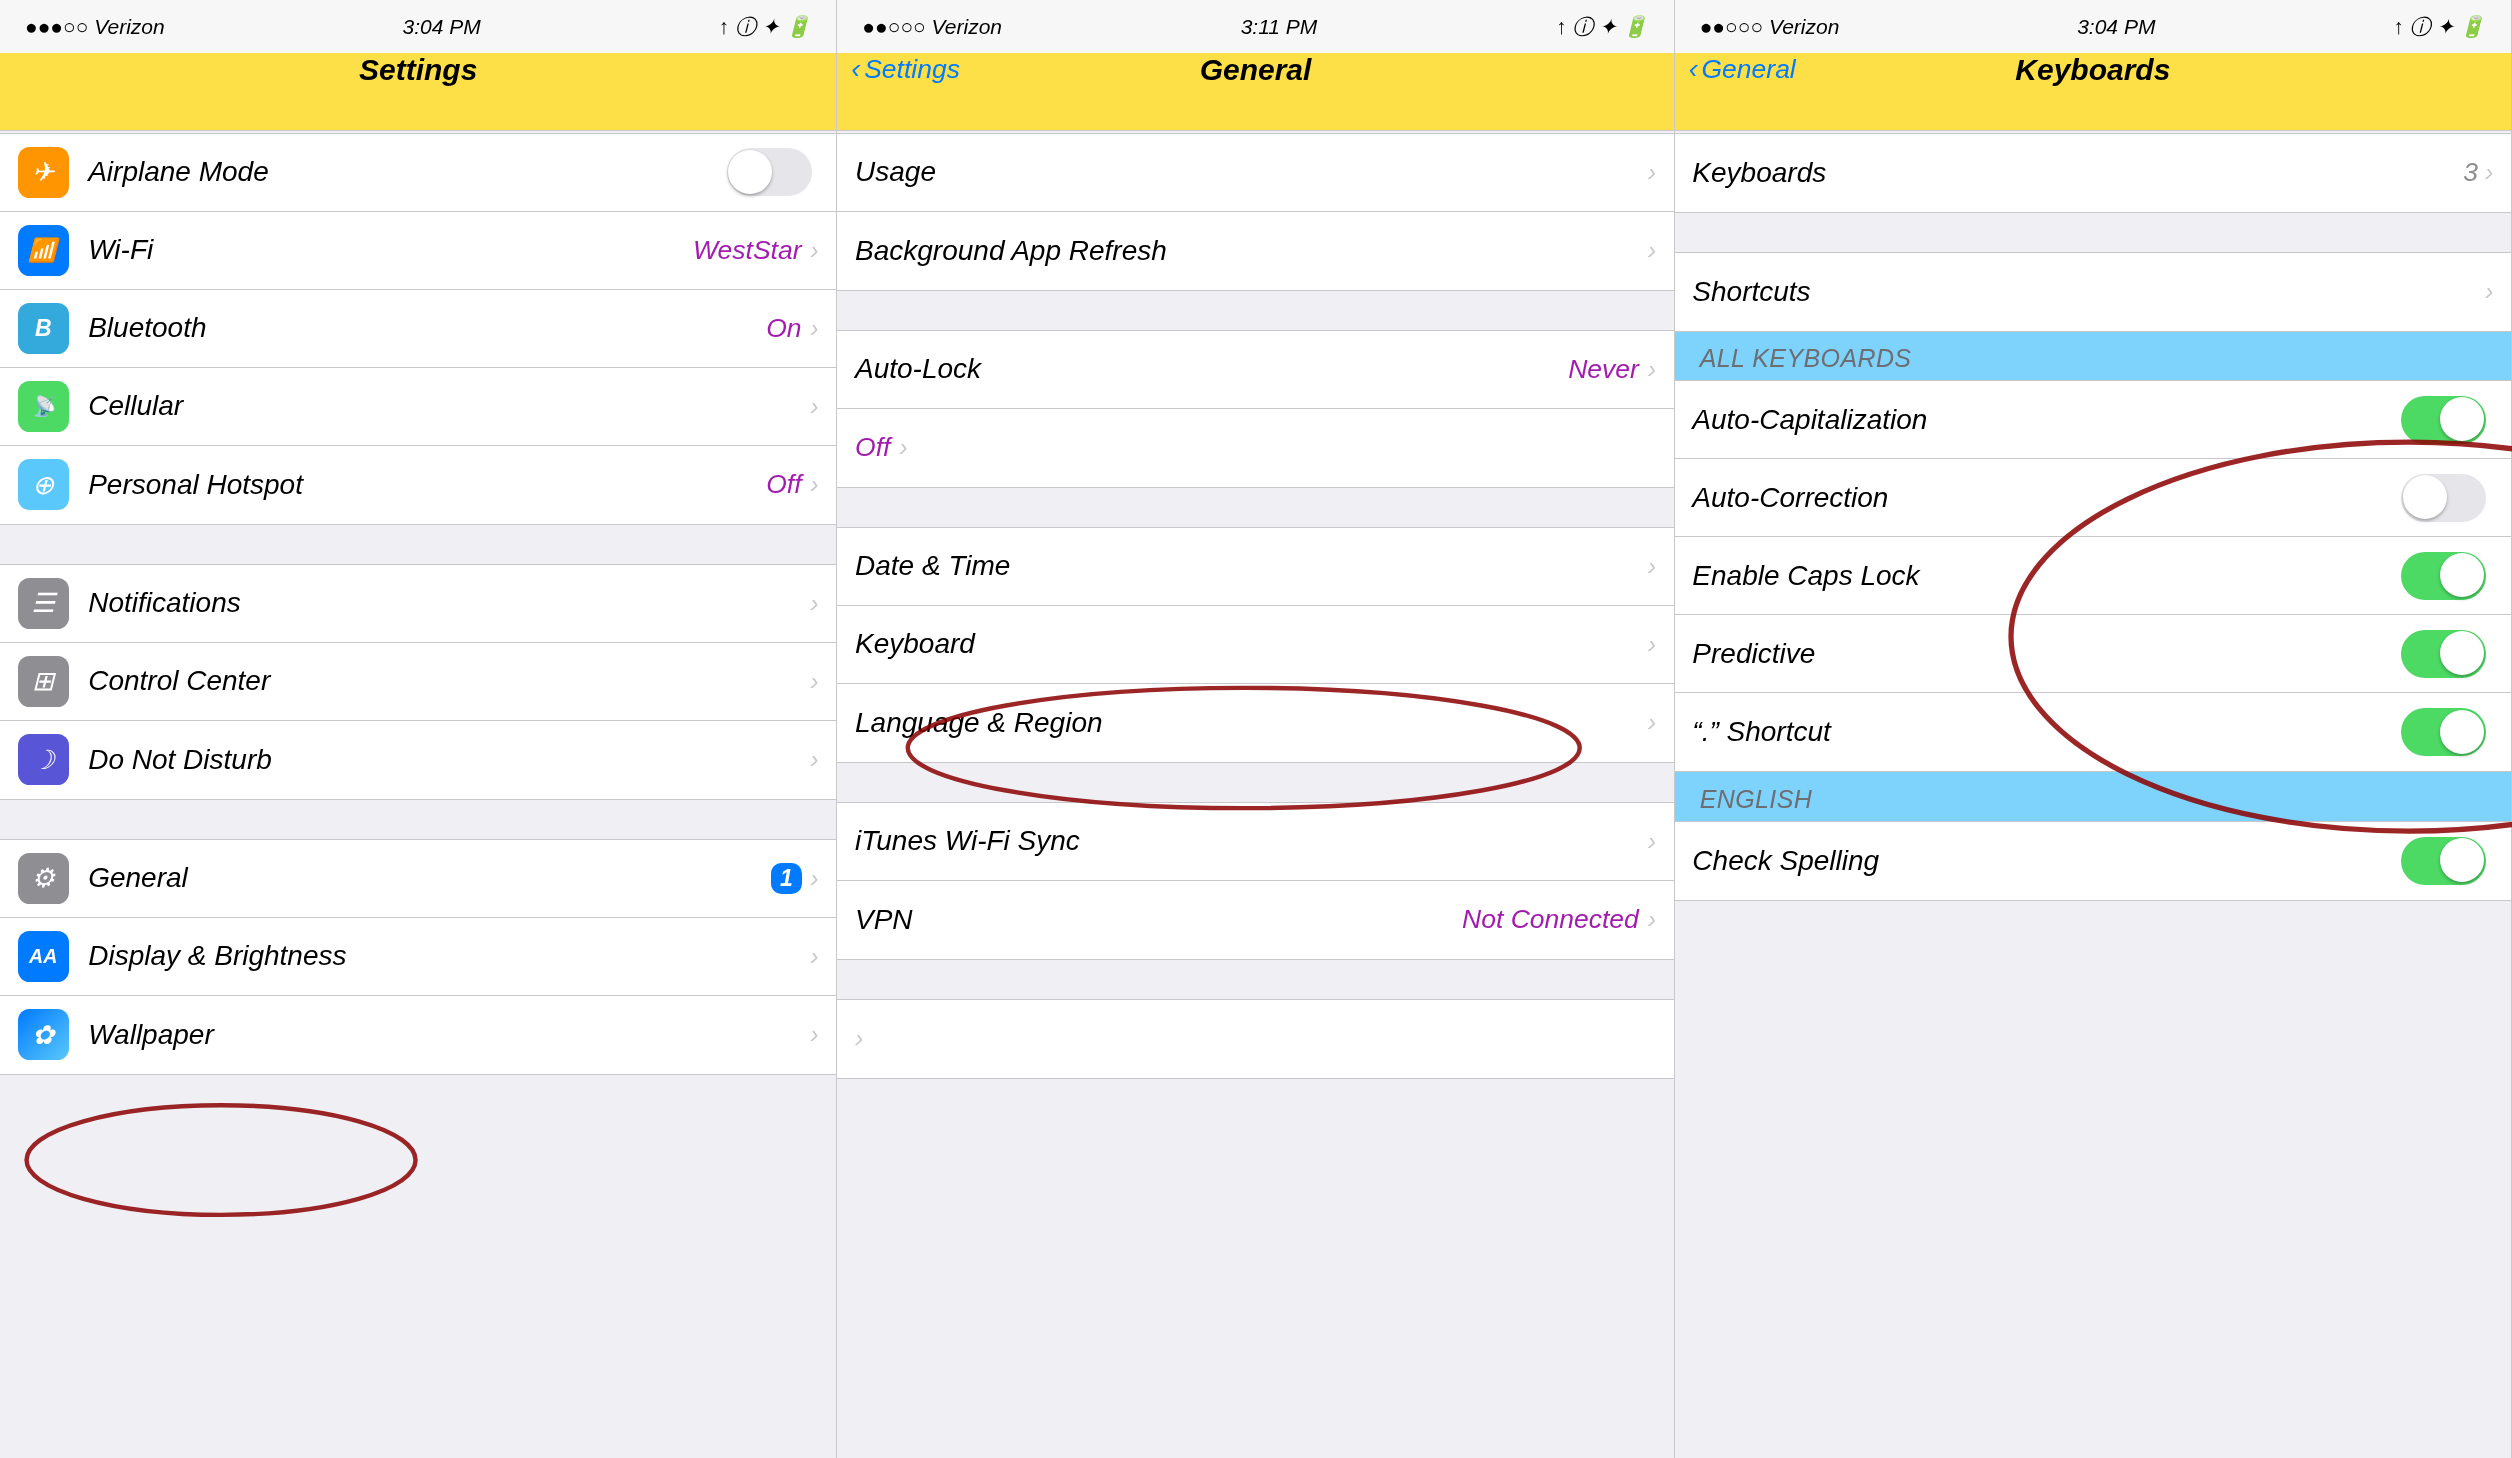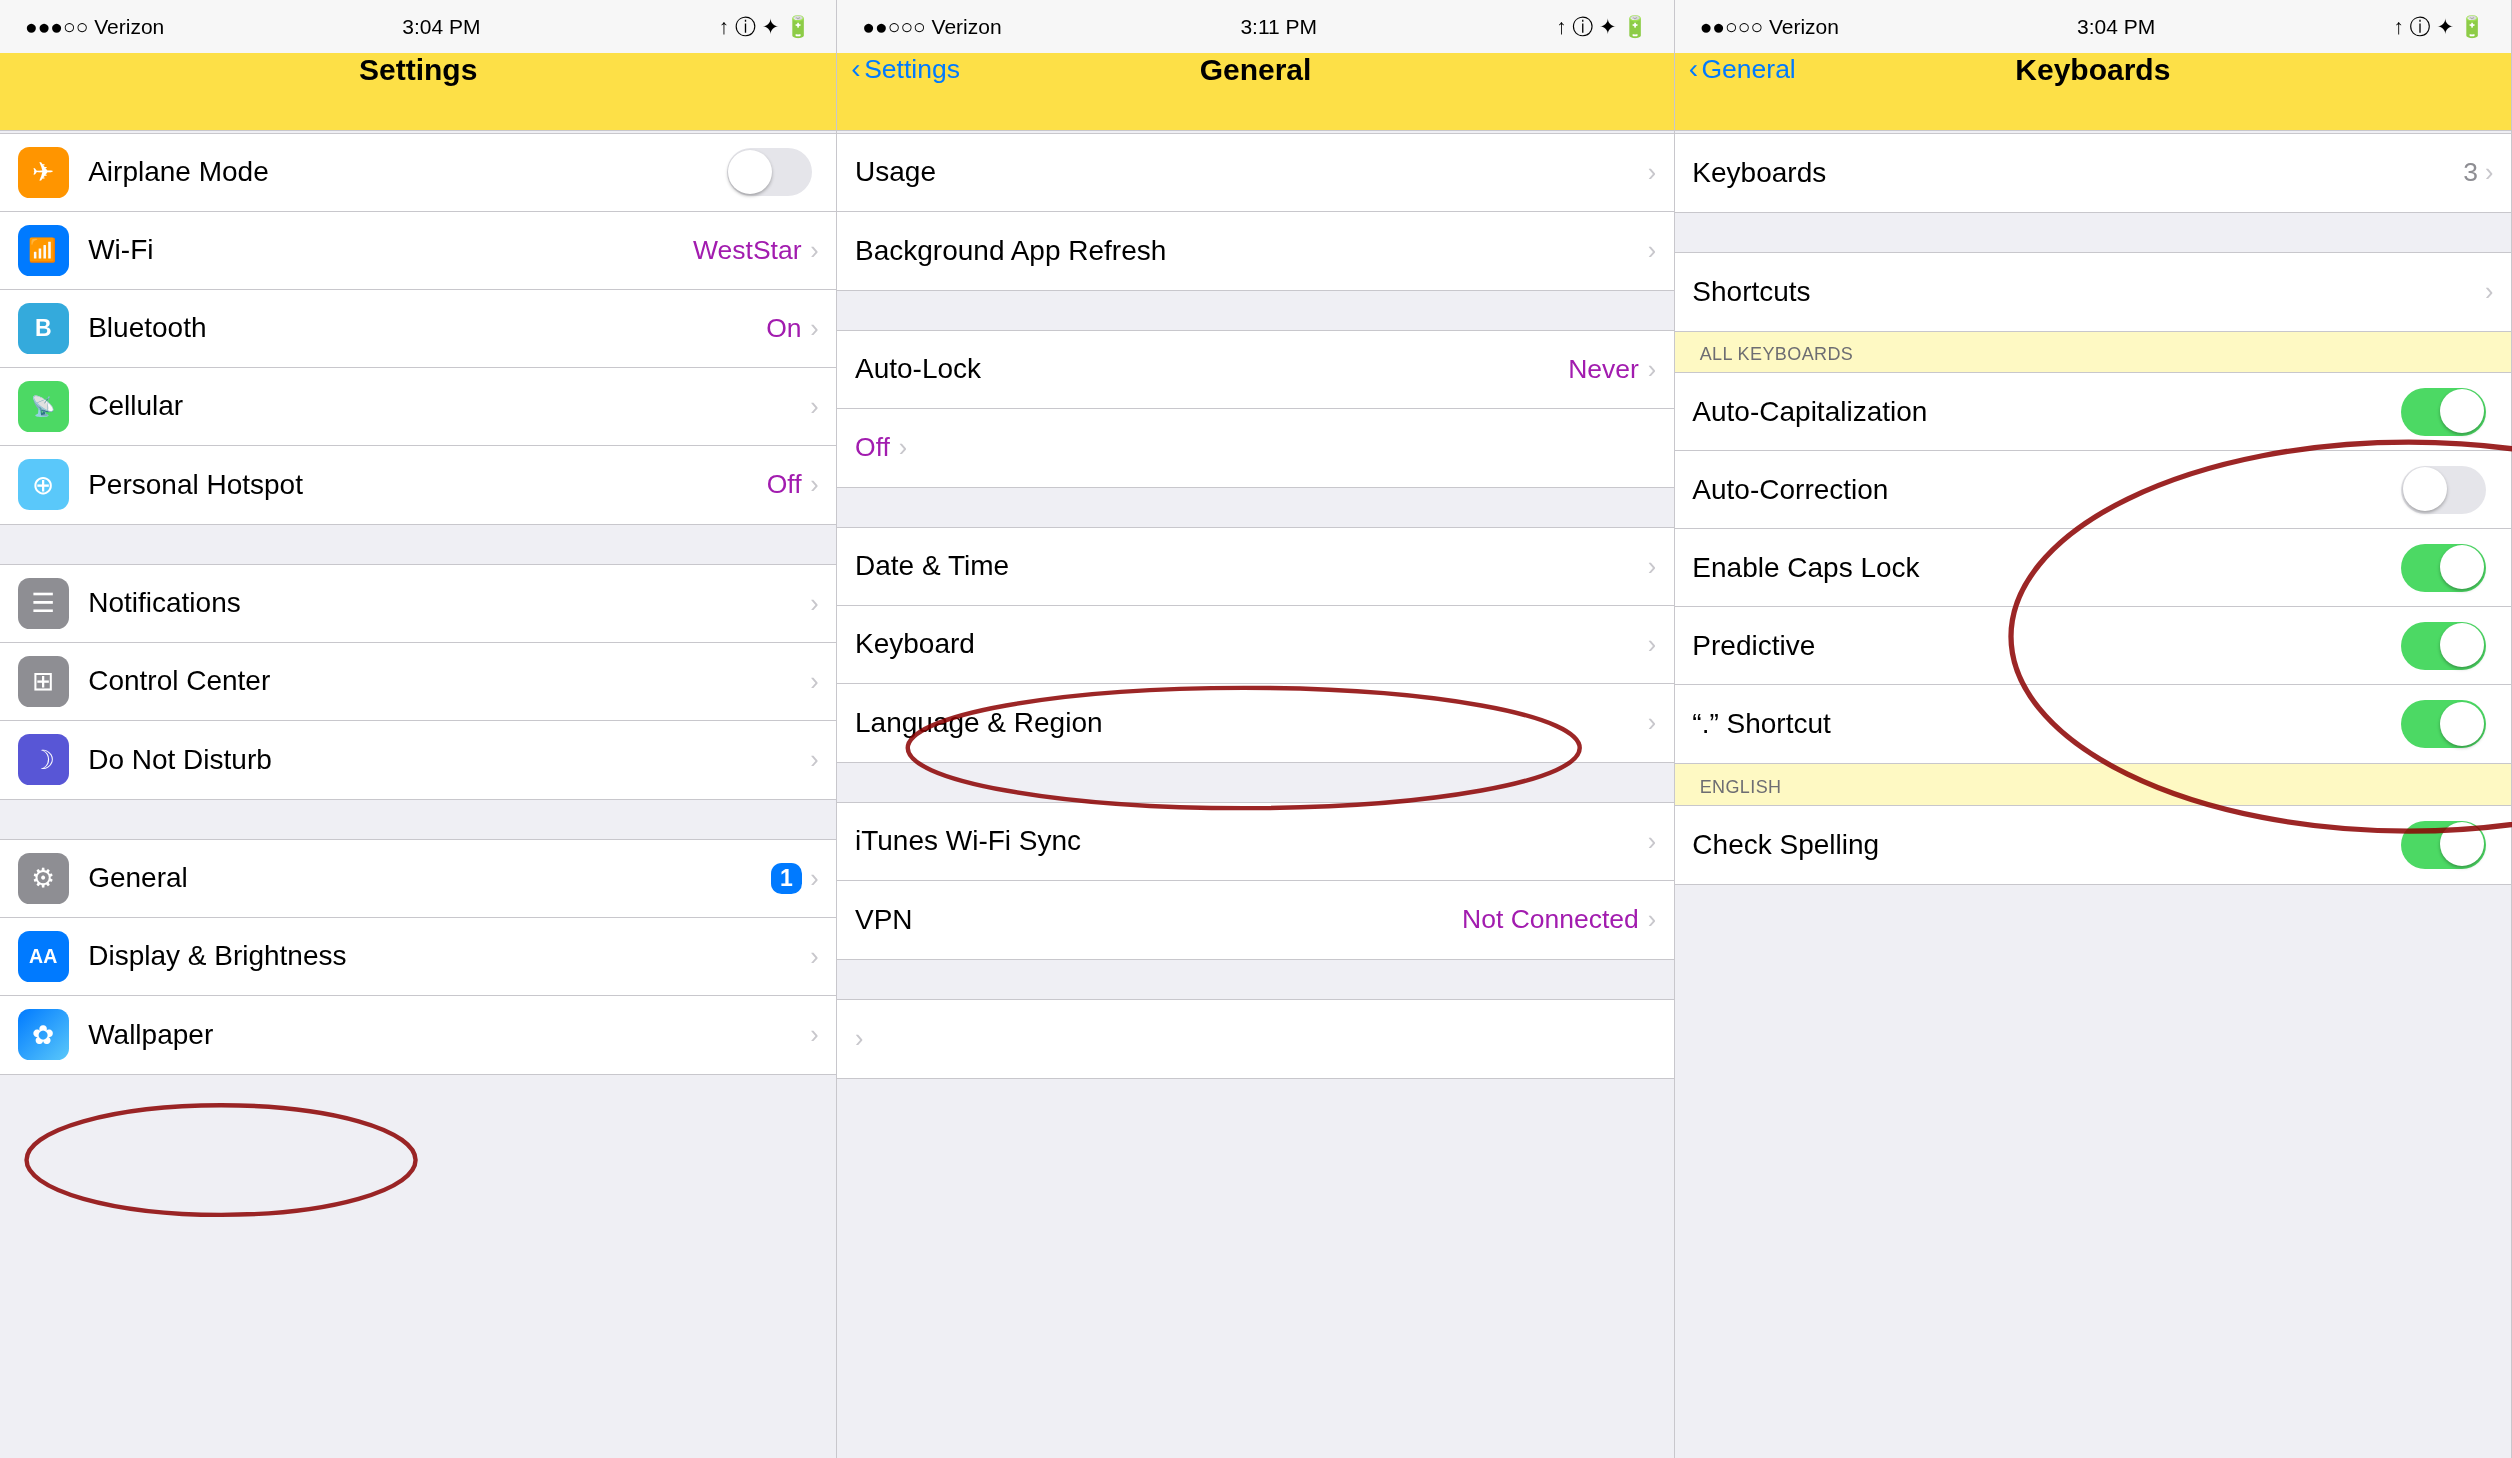--- a/index.html
+++ b/index.html
@@ -64,25 +64,25 @@
       gap: 3.5px;
     }
     .nav-bar .back-chevron {
       font-size: 28px;
       color: #007aff;
     }
 
     
     .section-header {
       padding: 12.4px 25px 7px;
-      font-size: 18px;
+      font-size: 25px;
       color: #6d6d72;
       text-transform: uppercase;
       letter-spacing: 0.4px;
-      background: #fef9c3;
+      background: #7dd3fc;
     }
 
     
     .settings-list {
       background: #fff;
       border-top: 0.9px solid #c8c7cc;
       border-bottom: 0.9px solid #c8c7cc;
     }
 
     .settings-row {
@@ -177,20 +177,21 @@
     
     .circle-annotation {
       position: absolute;
       pointer-events: none;
     }
 
     .panel-wrapper {
       position: relative;
       flex: 1;
       overflow: hidden;
+      font-style: italic;
     }
 
     
     .row-value-num {
       font-size: 26.5px;
       color: #8e8e93;
       margin-right: 7px;
     }
 
     

